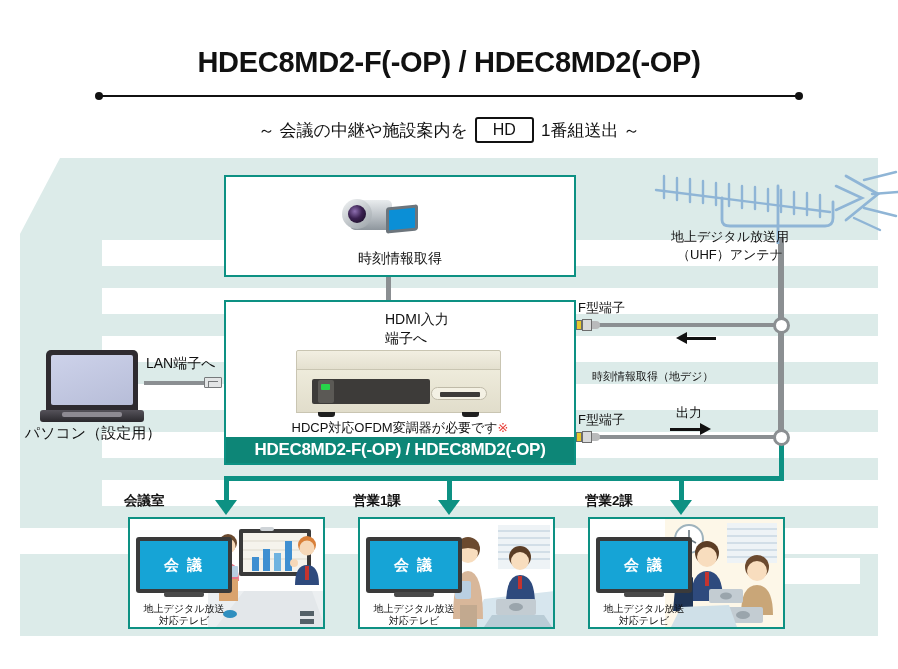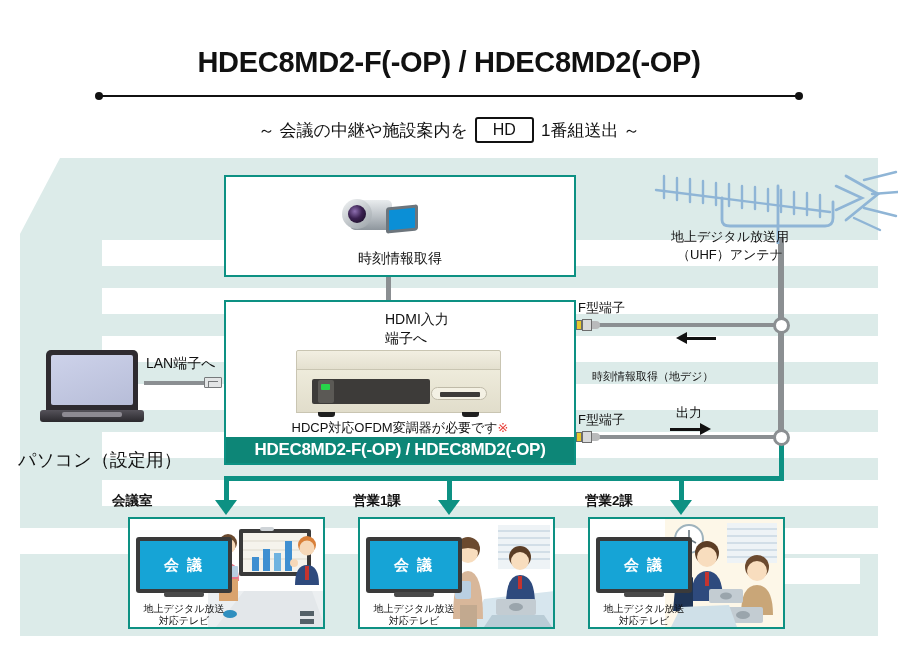--- a/index.html
+++ b/index.html
@@ -274,34 +274,34 @@
     <span>HDCP対応OFDM変調器が必要です</span><span class="ast">※</span>
   </div>
   <div class="teal-banner" style="left:226px;top:437px;width:348px;height:26px;">HDEC8MD2-F(-OP) / HDEC8MD2(-OP)</div>
 
   <div class="lap" style="left:40px;top:350px;width:104px;height:72px;">
     <span class="lid"></span>
       <span class="scr"></span>
       <span class="base"></span>
       <span class="pad"></span>
   </div>
-  <div class="cap" style="left:18px;top:448px;width:150px;font-size:18px;">パソコン（設定用）</div>
+  <div class="cap" style="left:18px;top:424px;width:150px;font-size:15px;">パソコン（設定用）</div>
   <div class="lbl" style="left:146px;top:355px;font-size:14px;">LAN端子へ</div>
   <div class="ln" style="left:144px;top:381px;width:62px;height:4px;"></div>
   <div class="lanc" style="left:204px;top:377px;"></div>
 
   <div class="tl" style="left:224px;top:476px;width:560px;height:5px;"></div>
   <div class="tl" style="left:224px;top:476px;width:5px;height:27px;"></div>
   <div class="arw-head arw-down-teal" style="left:215px;top:500px;"></div>
   <div class="tl" style="left:447px;top:476px;width:5px;height:27px;"></div>
   <div class="arw-head arw-down-teal" style="left:438px;top:500px;"></div>
   <div class="tl" style="left:679px;top:476px;width:5px;height:27px;"></div>
   <div class="arw-head arw-down-teal" style="left:670px;top:500px;"></div>
 
-  <div class="roomtitle" style="left:112px;top:492px;">会議室</div>
+  <div class="roomtitle" style="left:124px;top:492px;">会議室</div>
   <div class="room" style="left:128px;top:517px;width:197px;height:112px;">
     <svg class="ill" style="left:78px;top:0;width:117px;height:108px;" viewBox="0 0 117 108">
       <rect x="0" y="0" width="117" height="108" fill="#ffffff"></rect>
       <rect x="0" y="72" width="117" height="36" fill="#eceff1"></rect>
       <polygon points="8,108 36,72 104,72 117,108" fill="#e3e7ea"></polygon>
       <rect x="31" y="10" width="72" height="47" rx="2" fill="#3a3a3a"></rect>
       <rect x="35" y="14" width="64" height="39" fill="#f5f3ec"></rect>
       <g stroke="#ddd9cd" stroke-width="1">
           <line x1="35" y1="22" x2="99" y2="22"></line>
           <line x1="35" y1="31" x2="99" y2="31"></line>

